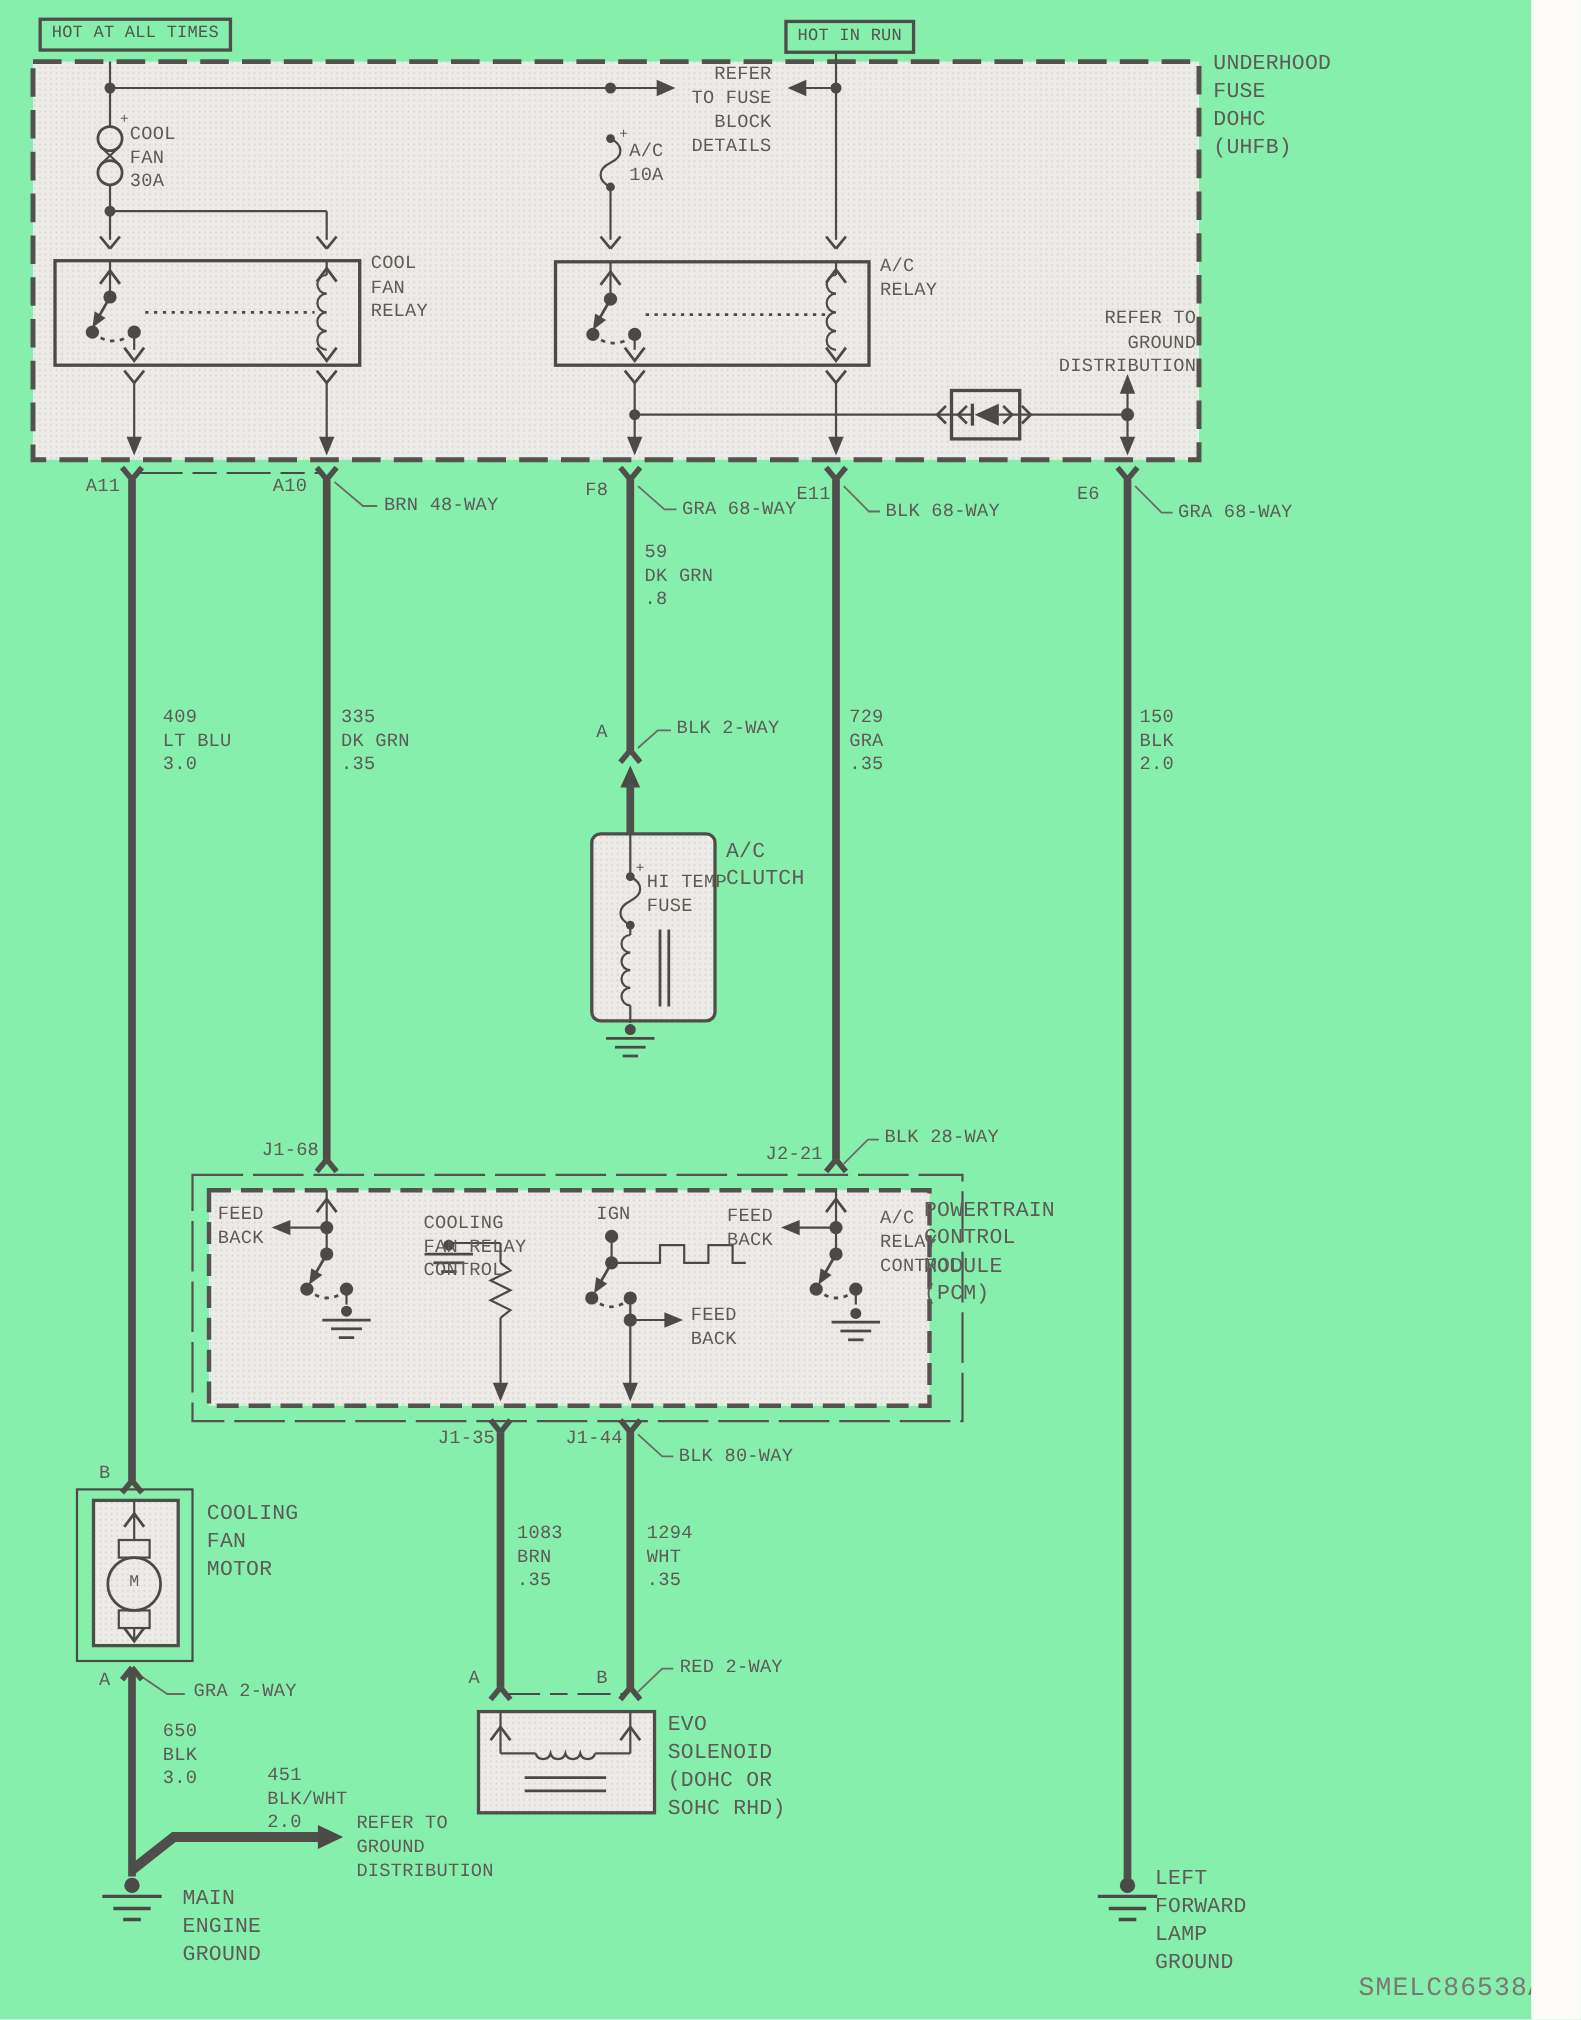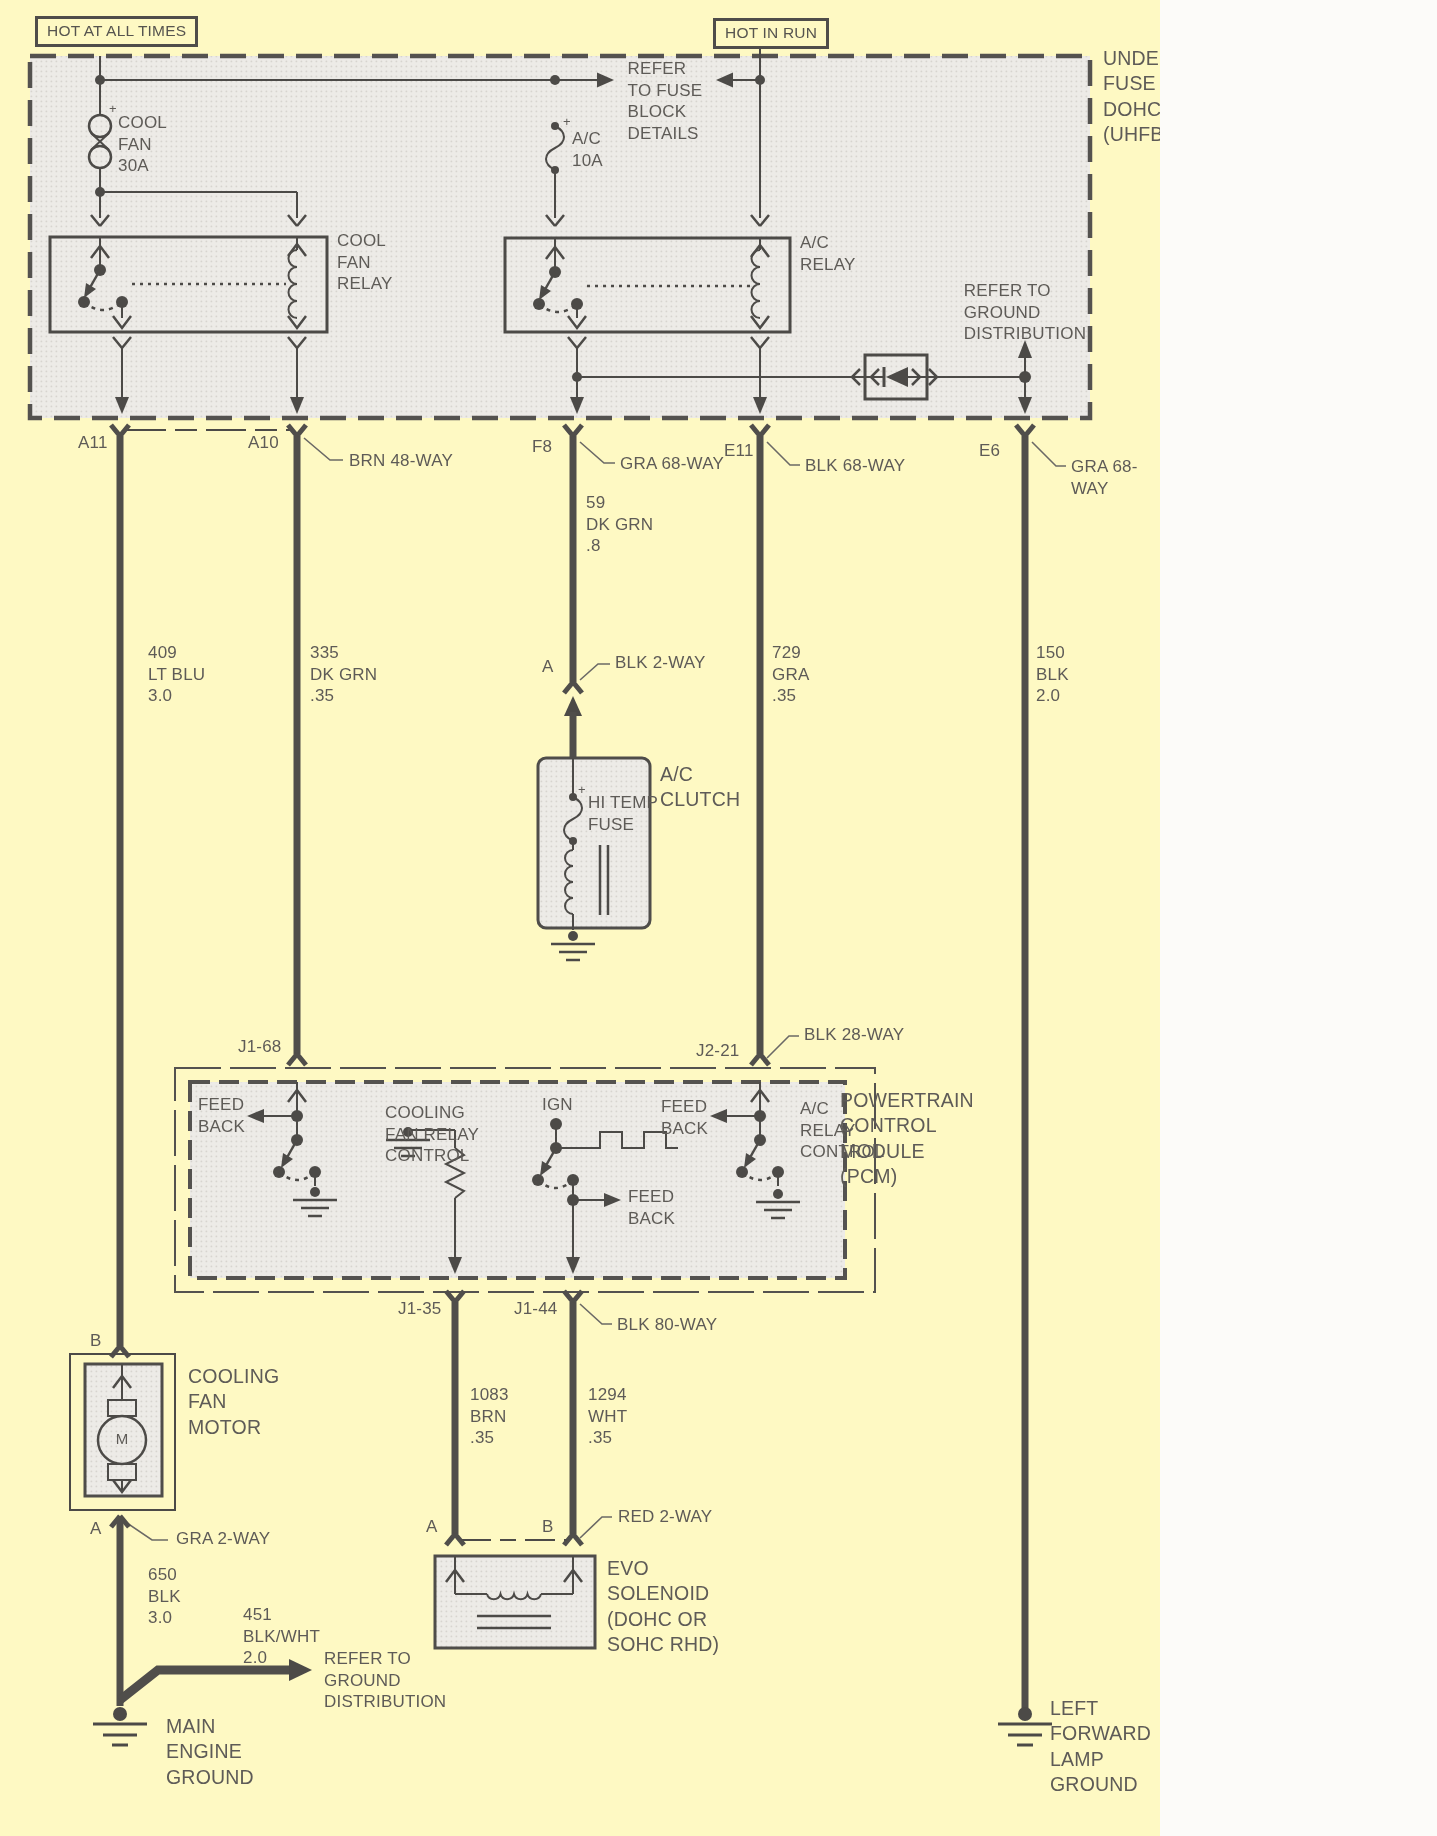--- a/index.html
+++ b/index.html
@@ -1,22 +1,22 @@
 <!DOCTYPE html>
 <html><head>
 <meta charset="utf-8">
 <style>
   html,body{margin:0;padding:0;background:#fcfbf9;}
-  .canvas{position:relative;width:1160px;height:1836px;background:#fef9c3;
-          font-family:Liberation Sans, sans-serif;overflow:hidden;}
+  .canvas{position:relative;width:1392px;height:1836px;background:#86efac;
+          font-family:Liberation Mono, monospace;overflow:hidden;}
   svg.lines{position:absolute;left:0;top:0;}
   .lbl{position:absolute;white-space:pre-line;font-size:17px;line-height:1.27;
        color:#5e5b57;letter-spacing:.2px;}
   .big{font-size:19.5px;line-height:1.3;}
-  .ctr{text-align:left;transform:translateX(-50%);}
+  .ctr{text-align:right;transform:translateX(-50%);}
   .boxed{border:3px solid #4f4d4a;padding:2px 9px 3px;font-size:15.5px;color:#56544f;
          background:transparent;white-space:nowrap;}
   .plus{font-size:13px;}
   .mlabel{font-size:15px;width:22px;text-align:center;}
   .docid{font-size:24px;color:#7b7976;letter-spacing:1px;}
   
   .t{stroke:#4c4a47;stroke-width:2;fill:none;}
   .t25{stroke:#4c4a47;stroke-width:2.5;fill:none;}
   .t3{stroke:#4c4a47;stroke-width:3;fill:none;}
   .dsh{stroke:#54524f;stroke-width:4.5;stroke-dasharray:26 12;}

